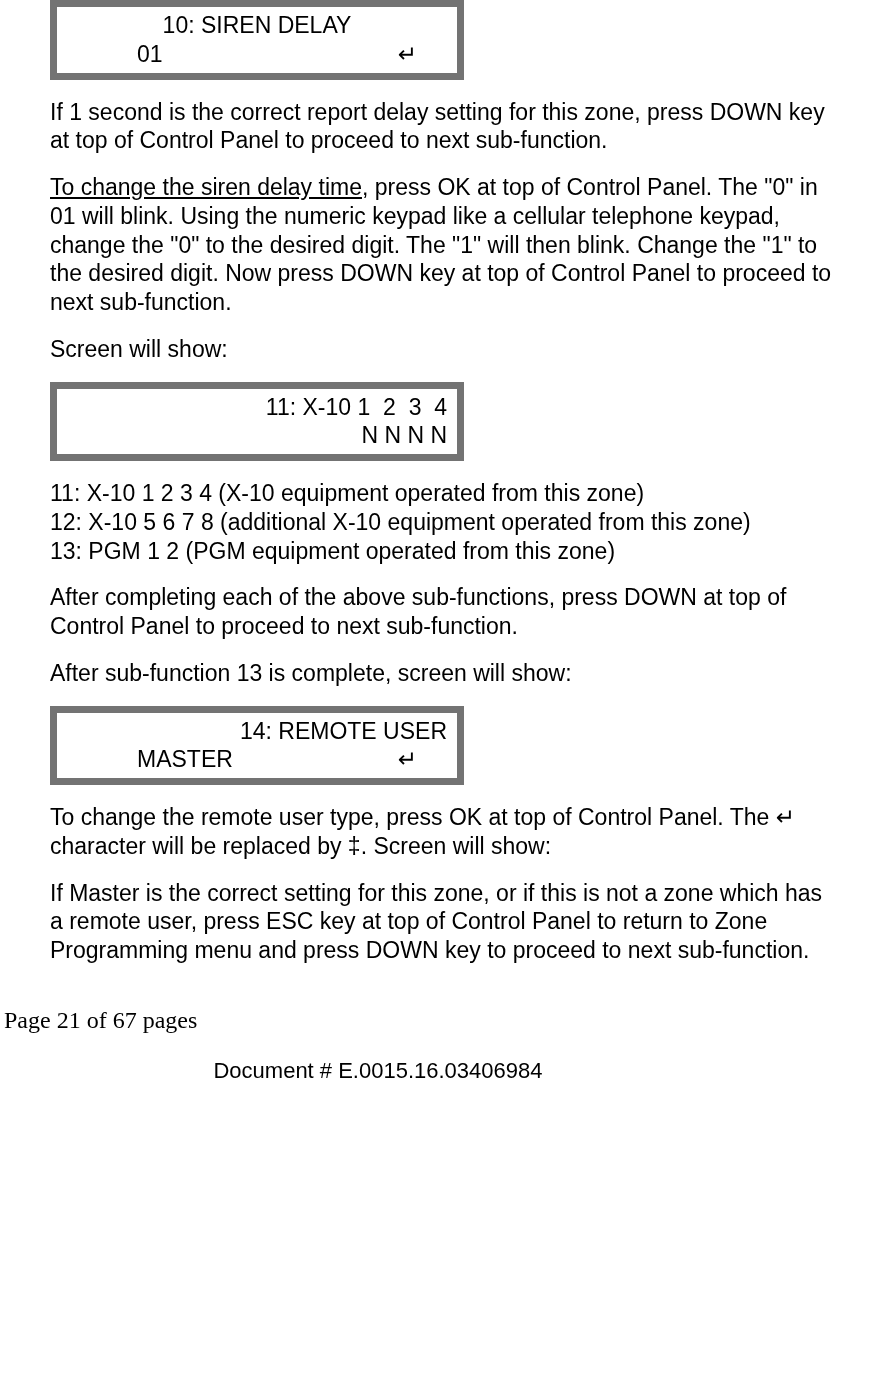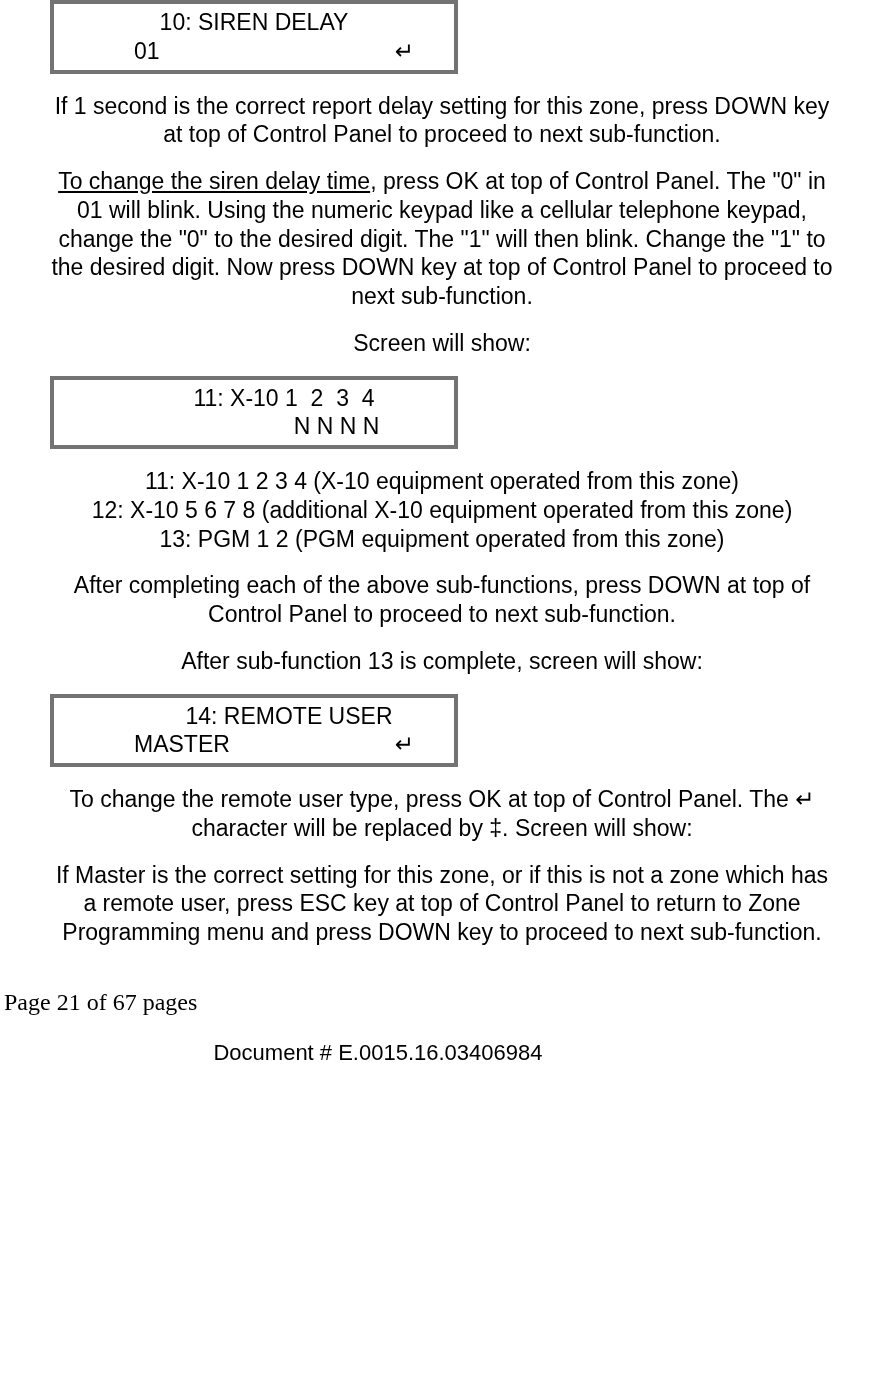--- a/index.html
+++ b/index.html
@@ -9,42 +9,41 @@
     margin: 0;
     padding: 0;
     background: #fff;
     color: #000;
     width: 884px;
   }
   .content {
     padding: 0 50px 0 50px;
   }
   .lcd-box {
-    border: 4px solid #737373;
+    border: 7px solid #737373;
     width: 380px;
     padding: 4px 10px;
     margin-bottom: 18px;
     font-size: 23px;
   }
   .lcd-line {
     white-space: pre;
-    text-align: center;
+    text-align: right;
   }
   .lcd-center {
     text-align: center;
   }
   .lcd-row {
     display: flex;
     justify-content: space-between;
     padding: 0 30px 0 70px;
     gap: 24px;
   }
   p {
     margin: 0 0 18px 0;
-    text-align: center;
   }
   .underline {
     text-decoration: underline;
   }
   .footer {
     padding: 0 12px 0 4px;
     margin-top: 40px;
   }
   .footer-page {
     font-family: "Times New Roman", Times, serif;

